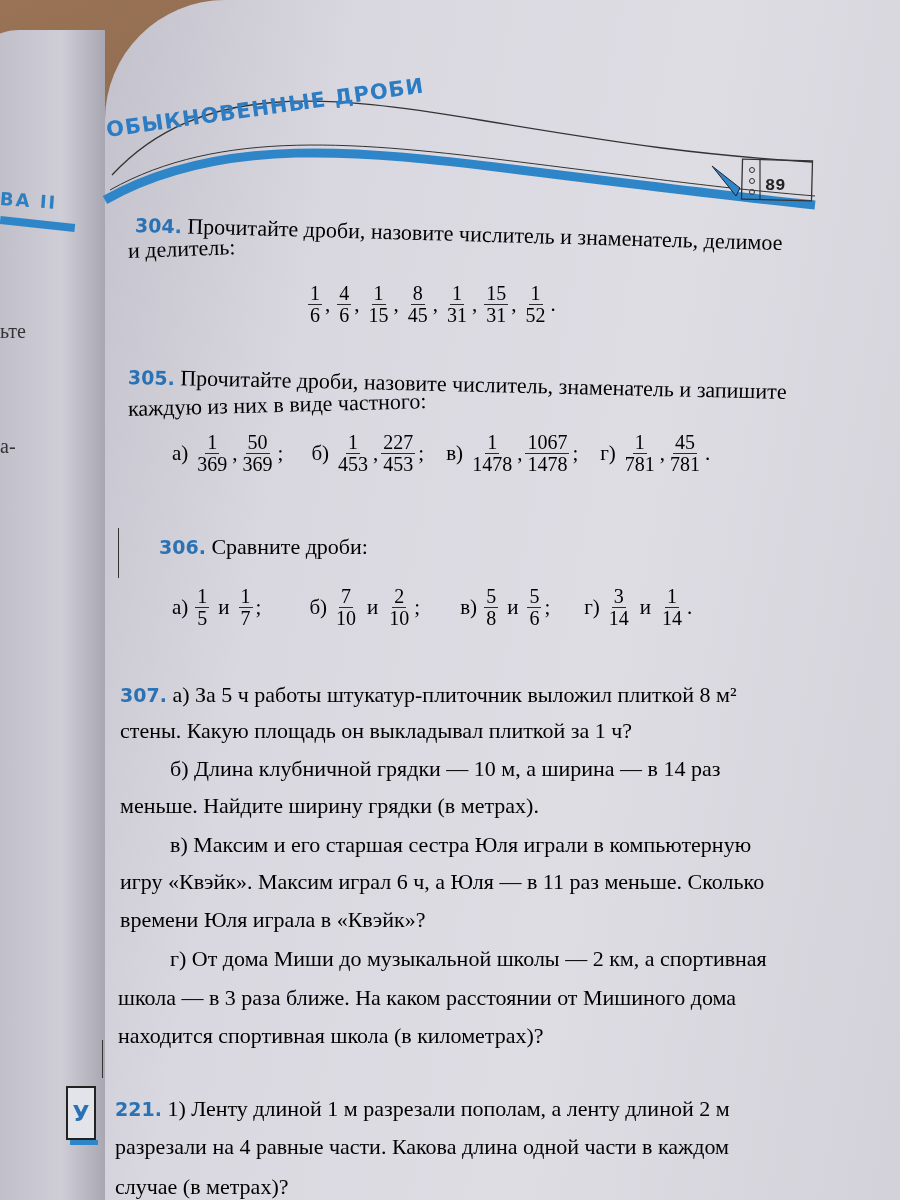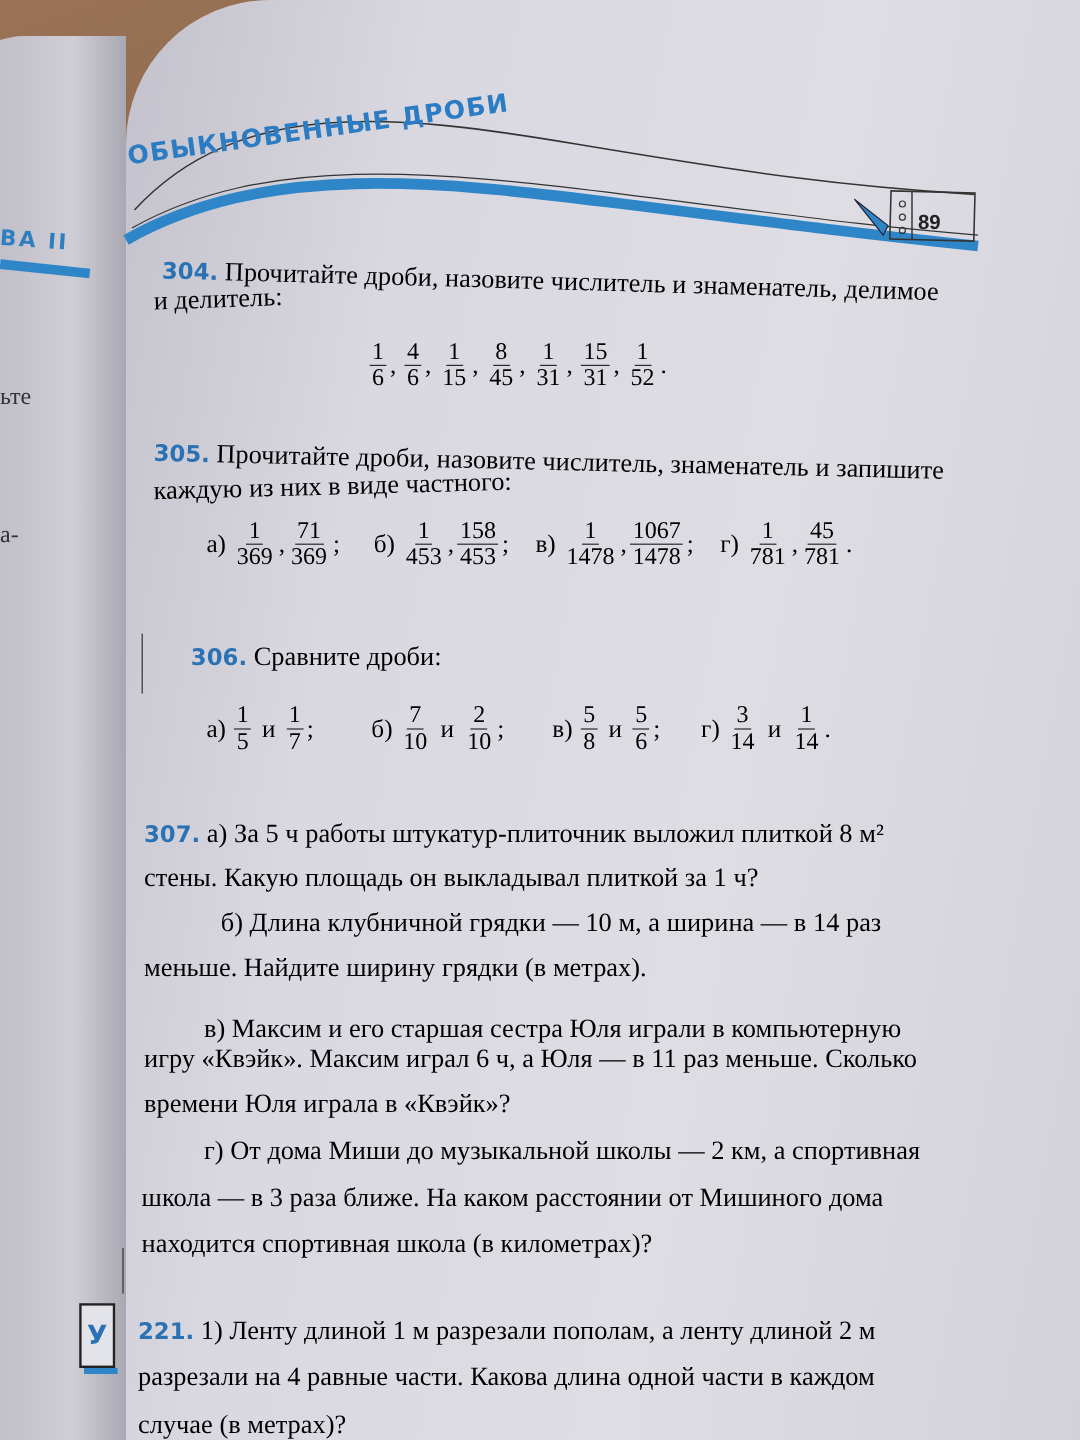--- a/index.html
+++ b/index.html
@@ -12,21 +12,21 @@
   .left-header{position:absolute;left:40px;top:160px;color:#2e7fc0;font-family:"DejaVu Sans",sans-serif;
     font-weight:bold;font-size:18px;letter-spacing:2px;transform:rotate(4deg);}
   .left-stripe{position:absolute;left:40px;top:190px;width:75px;height:8px;background:#2e86c9;transform:rotate(6deg);}
   .left-frag{position:absolute;color:#333;font-size:20px;left:40px;}
   .right-page{position:absolute;left:105px;top:0;width:820px;height:1200px;
     background:linear-gradient(100deg,#c3c2cc 0%,#d9d8e0 25%,#dedde4 60%,#d2d1d9 100%);
     border-radius:120px 0 0 0;}
   .header-band{position:absolute;left:0;top:0;width:900px;height:230px;}
   .chapter-title{position:absolute;left:108px;top:118px;color:#2b7cc3;font-family:"DejaVu Sans",sans-serif;
     font-weight:bold;font-size:21px;letter-spacing:1px;transform:rotate(-8deg);transform-origin:left bottom;}
-  .page-num{position:absolute;left:765px;top:176px;font-family:Liberation Sans, sans-serif;font-weight:bold;font-size:17px;color:#222;}
+  .page-num{position:absolute;left:765px;top:176px;font-family:Liberation Mono, monospace;font-weight:bold;font-size:17px;color:#222;}
   .problem-num{color:#2b72b5;font-weight:bold;font-family:"DejaVu Sans",sans-serif;font-size:19px;}
   .line{position:absolute;font-size:22px;white-space:nowrap;line-height:1;}
   .frac{display:inline-flex;flex-direction:column;align-items:center;vertical-align:middle;margin:0 3px;font-size:20px;line-height:1.05;}
   .frac .num{padding:0 2px;border-bottom:1.5px solid #2a2a2e;}
   .frac .den{padding:0 2px;}
   .row{position:absolute;display:flex;align-items:center;font-size:21px;white-space:nowrap;}
   .lbl{margin-right:4px;}
   .sep{margin:0 4px 0 0;}
   .gap{display:inline-block;}
   .u-badge{position:absolute;left:66px;top:1086px;width:26px;height:50px;border:2px solid #222;background:#e3e3ea;
@@ -113,31 +113,31 @@
     <span>Прочитайте дроби, назовите числитель, знаменатель и запишите</span>
   </div>
   <div class="line" style="left:128px;top:398px;transform:rotate(-1.5deg);transform-origin:left;">каждую из них в виде частного:</div>
   <div class="row" style="left:172px;top:432px;">
     <span class="lbl">а)</span>
     <span class="frac">
         <span class="num">1</span>
         <span class="den">369</span>
       </span>,
     <span class="frac">
-        <span class="num">71</span>
+        <span class="num">50</span>
         <span class="den">369</span>
       </span><span>;</span>
     <span class="gap" style="width:28px"></span>
     <span class="lbl">б)</span>
     <span class="frac">
         <span class="num">1</span>
         <span class="den">453</span>
       </span>,
     <span class="frac">
-        <span class="num">158</span>
+        <span class="num">227</span>
         <span class="den">453</span>
       </span><span>;</span>
     <span class="gap" style="width:22px"></span>
     <span class="lbl">в)</span>
     <span class="frac">
         <span class="num">1</span>
         <span class="den">1478</span>
       </span>,
     <span class="frac">
         <span class="num">1067</span>
@@ -212,23 +212,23 @@
       <span>.</span>
   </div>
 </div>
 
 <div>
   <div class="line" style="left:120px;top:684px;">
     <span class="problem-num">307.</span>
     <span>а) За 5 ч работы штукатур-плиточник выложил плиткой 8 м²</span>
   </div>
   <div class="line" style="left:120px;top:720px;">стены. Какую площадь он выкладывал плиткой за 1 ч?</div>
-  <div class="line" style="left:170px;top:758px;margin-left:14px;">б) Длина клубничной грядки — 10 м, а ширина — в 14 раз</div>
+  <div class="line" style="left:170px;top:758px;">б) Длина клубничной грядки — 10 м, а ширина — в 14 раз</div>
   <div class="line" style="left:120px;top:795px;">меньше. Найдите ширину грядки (в метрах).</div>
-  <div class="line" style="left:170px;top:834px;margin-top:12px;">в) Максим и его старшая сестра Юля играли в компьютерную</div>
+  <div class="line" style="left:170px;top:834px;">в) Максим и его старшая сестра Юля играли в компьютерную</div>
   <div class="line" style="left:120px;top:871px;text-align:center;">игру «Квэйк». Максим играл 6 ч, а Юля — в 11 раз меньше. Сколько</div>
   <div class="line" style="left:120px;top:909px;">времени Юля играла в «Квэйк»?</div>
   <div class="line" style="left:170px;top:948px;">г) От дома Миши до музыкальной школы — 2 км, а спортивная</div>
   <div class="line" style="left:118px;top:987px;">школа — в 3 раза ближе. На каком расстоянии от Мишиного дома</div>
   <div class="line" style="left:118px;top:1025px;">находится спортивная школа (в километрах)?</div>
 </div>
 
 <div>
   <div class="pencil-mark" style="left:102px;top:1040px;height:38px;"></div>
   <div class="u-badge">У</div>

